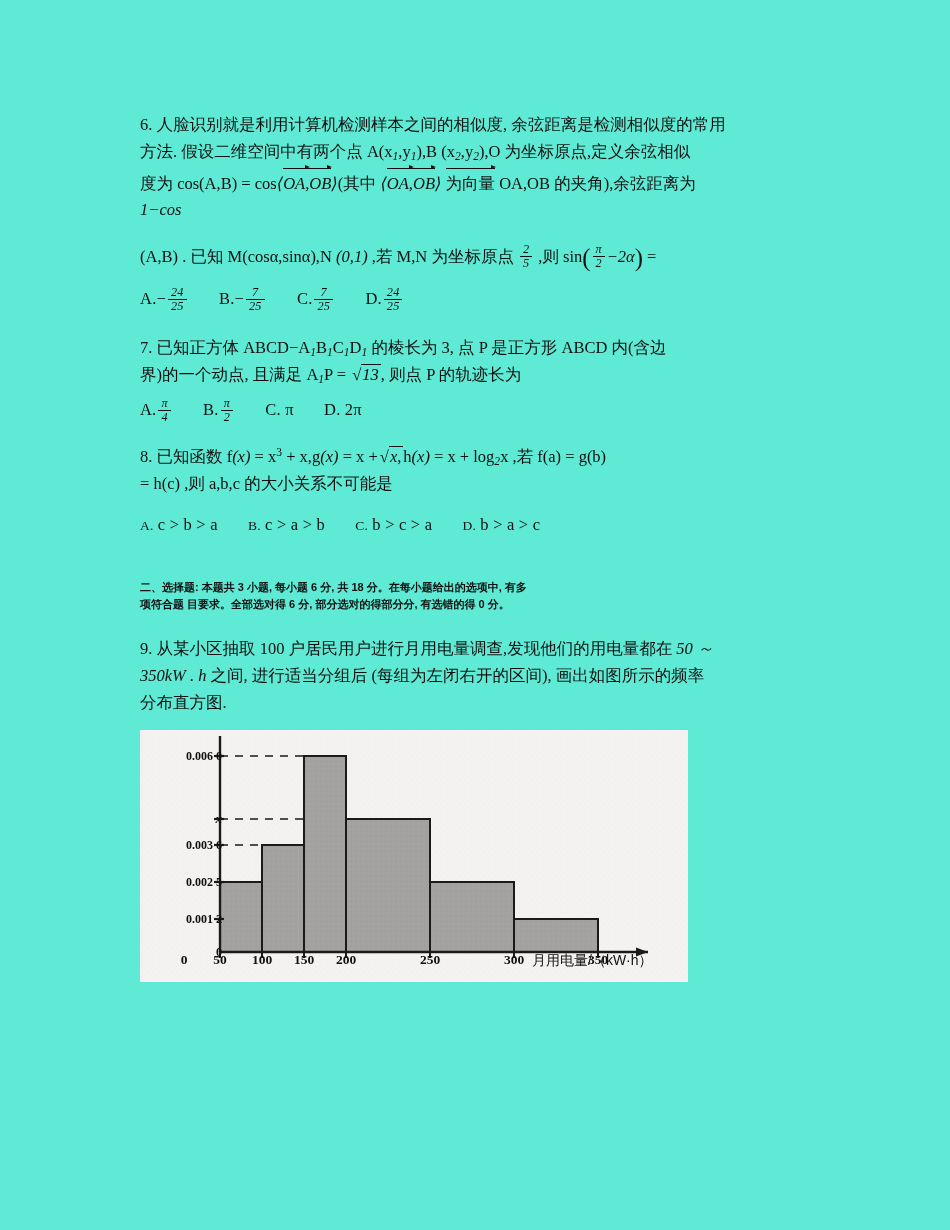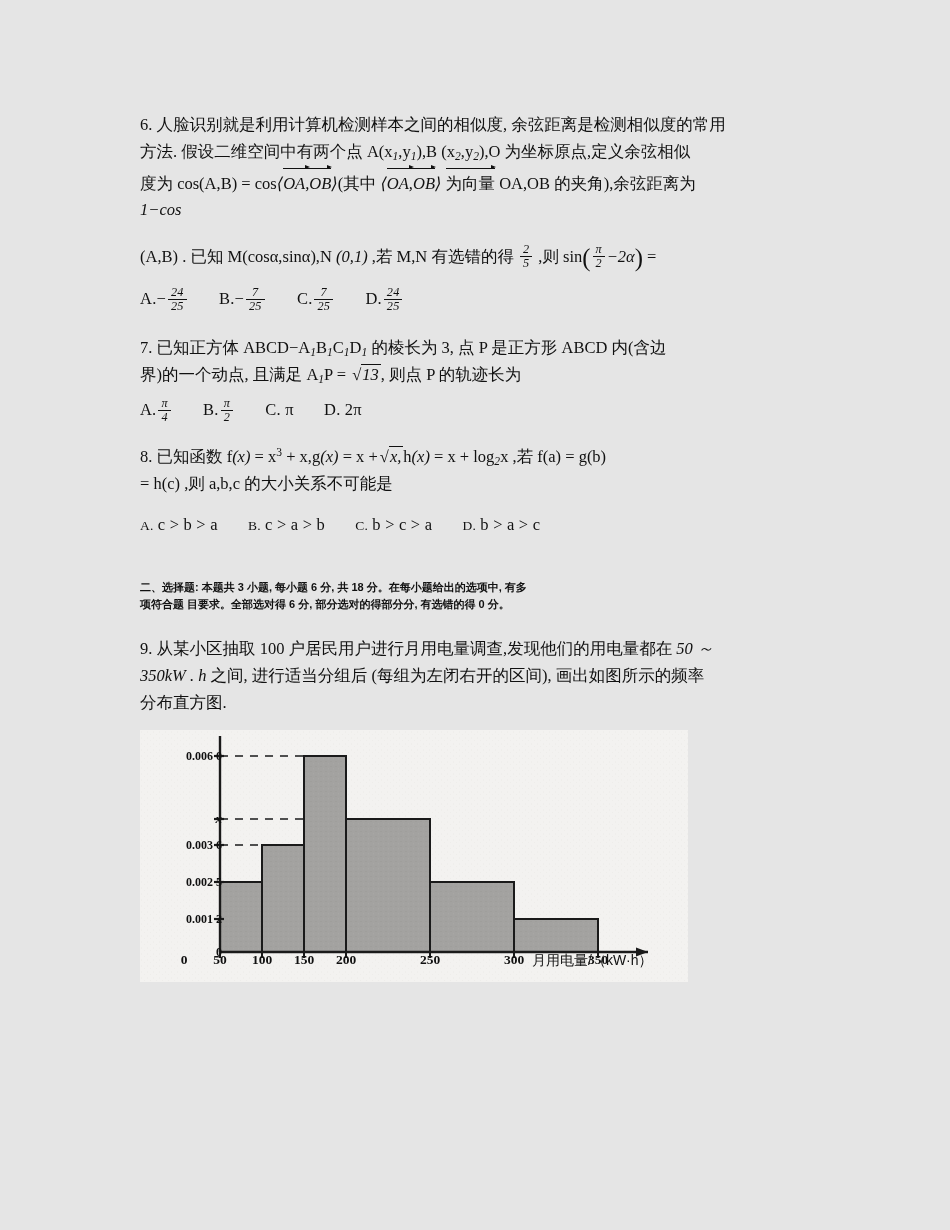--- a/index.html
+++ b/index.html
@@ -13,21 +13,21 @@
     position: relative;
     font-family: "Liberation Serif", "DejaVu Serif", serif;
     color: #111111;
     overflow: hidden;
   }
   .page {
     position: absolute;
     left: 0; top: 0;
     width: 950px;
     height: 1230px;
-    background: #e5e5e5;
+    background: #5eead4;
   }
   .content {
     position: absolute;
     left: 140px;
     top: 112px;
     width: 682px;
   }
 
   
   .problem {
@@ -213,21 +213,21 @@
         <span>的夹角),余弦距离为</span>
       </span>
       <span class="pline mi">1−cos</span>
       <div style="height:14px"></div>
       <span class="pline">
         <span>(A,B)</span>
         <span>. 已知 M(cosα,sinα),</span><span>N</span>
         <span class="mi">(0,1)</span>
         <span>,若</span>
         <span>M,N</span>
-        <span>有选错的得</span>
+        <span>为坐标原点</span>
         <span class="frac upr"><span class="num">2</span><span class="den">5</span></span>
         <span>,则</span>
         <span>sin</span><span class="paren-big">(</span><span class="frac upr"><span class="num">π</span><span class="den">2</span></span><span class="mi">−2α</span><span class="paren-big">)</span>
         <span>=</span>
       </span>
       <div class="opts">
         <span class="opt"><span class="lab">A</span><span>.</span><span>−</span><span class="frac"><span class="num">24</span><span class="den">25</span></span></span>
         <span class="opt"><span class="lab">B</span><span>.</span><span>−</span><span class="frac"><span class="num">7</span><span class="den">25</span></span></span>
         <span class="opt"><span class="lab">C</span><span>.</span><span></span><span class="frac"><span class="num">7</span><span class="den">25</span></span></span>
         <span class="opt"><span class="lab">D</span><span>.</span><span></span><span class="frac"><span class="num">24</span><span class="den">25</span></span></span>

